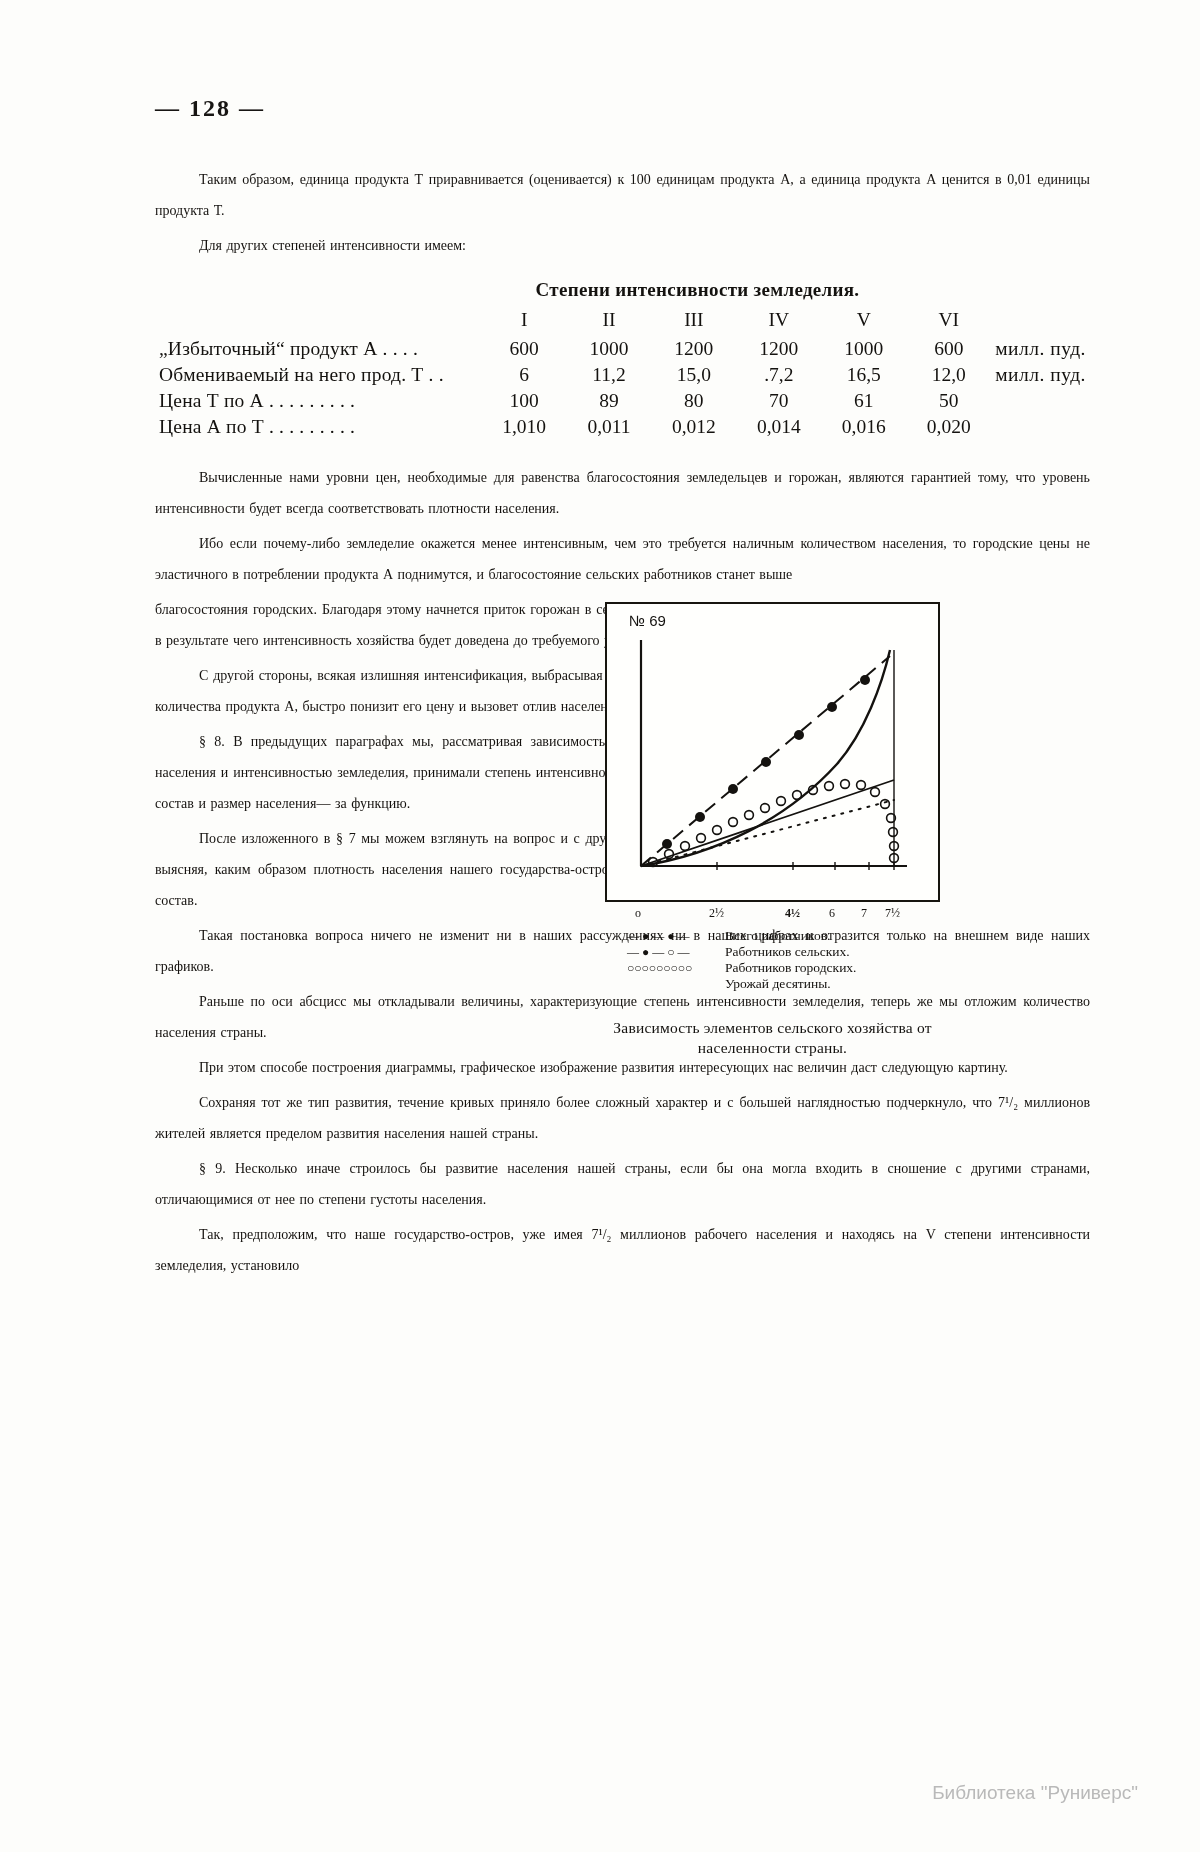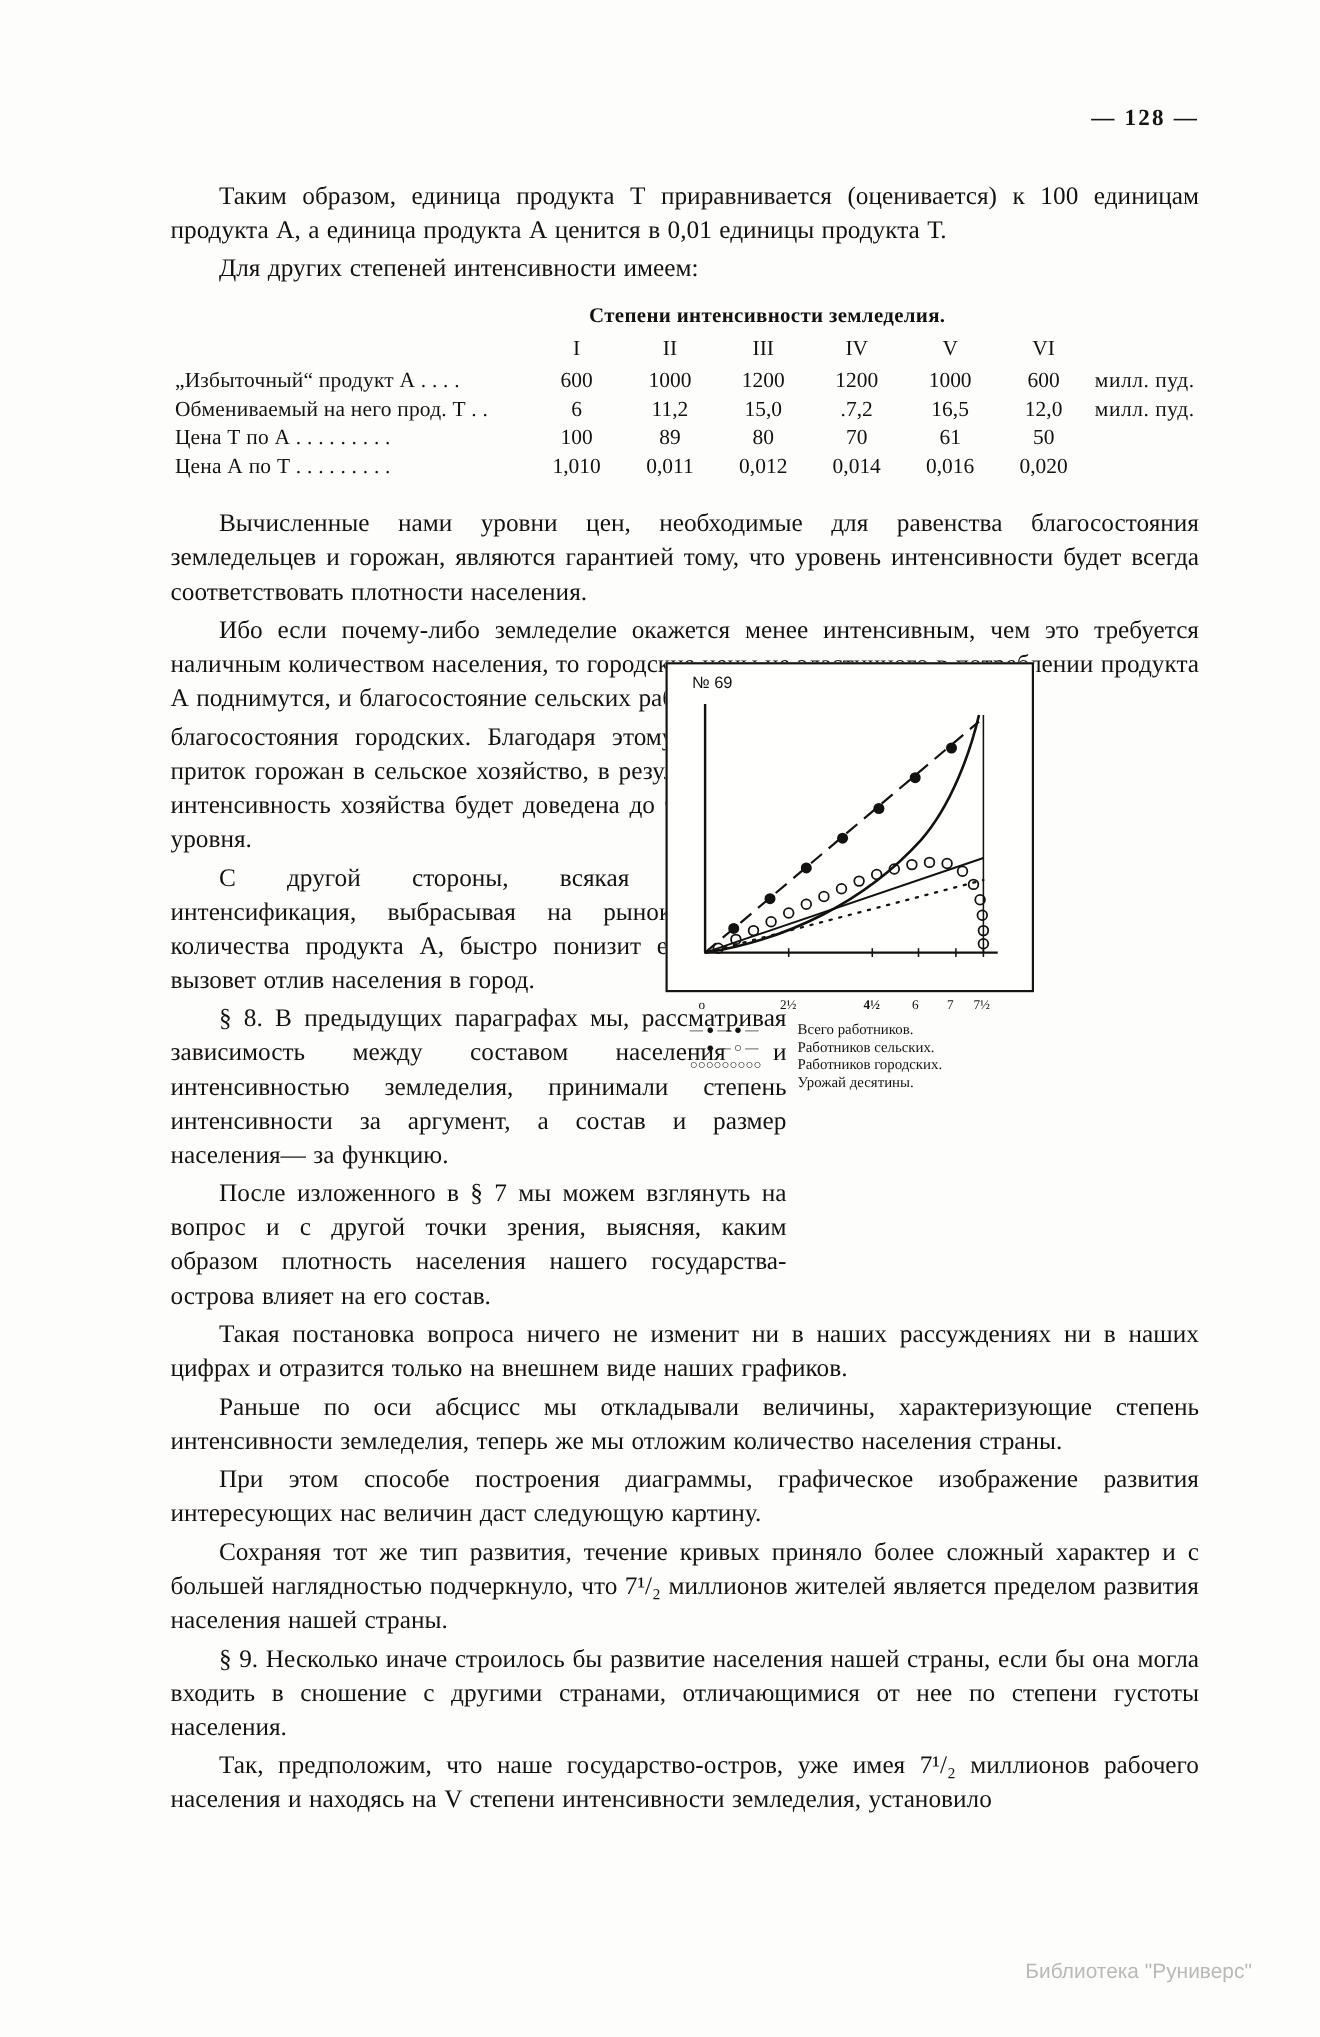--- a/index.html
+++ b/index.html
@@ -24,32 +24,32 @@
   }
   .content {
     position: absolute;
     left: 155px;
     top: 95px;
     width: 935px;
   }
 
   
   .page-number {
-    text-align: right;
-    font-size: 21px;
+    text-align: left;
+    font-size: 24px;
     letter-spacing: 2px;
     font-weight: 700;
     margin: 0 0 42px 0;
     color: #171513;
   }
 
   
   p.para {
     margin: 0 0 4px 0;
-    font-size: 23px;
+    font-size: 14px;
     line-height: 31px;
     text-align: justify;
     text-indent: 44px;
     color: #15120f;
     word-spacing: 1px;
   }
   p.para.noindent { text-indent: 0; }
   p.tight { margin-bottom: 0; }
 
   
@@ -329,16 +329,17 @@
       <div class="legend-row">
         <span class="legend-key">○○○○○○○○○</span>
         <span>Работников городских.</span>
       </div>
       <div class="legend-row">
         <span class="legend-key"></span>
         <span>Урожай десятины.</span>
       </div>
     </div>
 
+    <div class="fig-caption">Зависимость элементов сельского хозяйства от населенности страны.</div>
   </div>
 
   <div class="watermark">Библиотека "Руниверс"</div>
 </div>
 
 </body></html>

